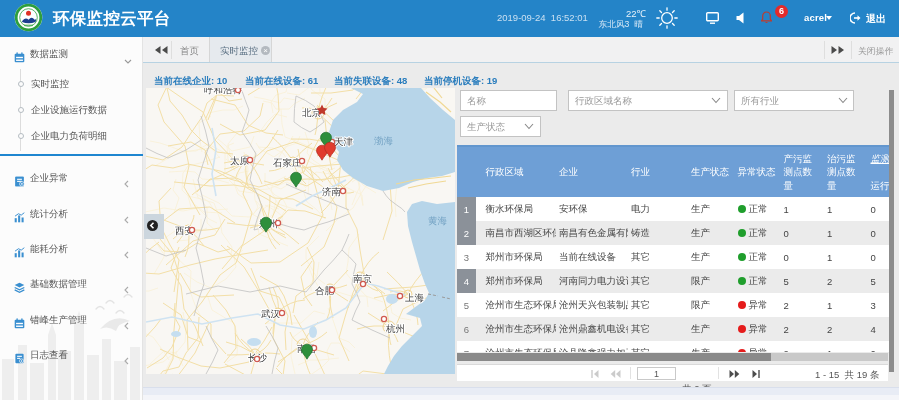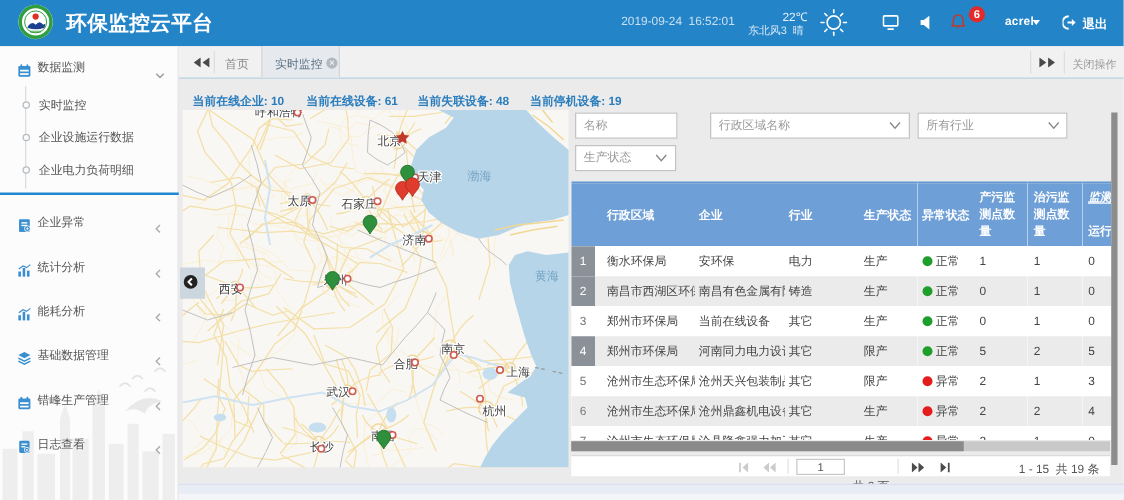--- a/index.html
+++ b/index.html
@@ -10,21 +10,21 @@
 #side{left:0;top:37px;width:143px;height:363px;background:#fcfcfc;border-right:1px solid #e3e3e3;}
 #tabs{left:143px;top:37px;width:756px;height:26px;background:#f1f1f2;border-bottom:1px solid #b7d2e2;}
 .t95{font-size:9.5px;}
 .mi{position:absolute;left:0;width:143px;color:#555;font-size:9.5px;}
 .chevL{position:absolute;left:124px;}
 .smi{position:absolute;left:31px;color:#555;font-size:9.5px;}
 .stat{top:75px;color:#2a7dbd;font-size:9.5px;position:absolute;font-weight:bold;}
 .inp{position:absolute;background:#fff;border:1px solid #c3c3c3;font-size:9.5px;color:#999;line-height:19px;padding-left:6px;}
 #tbl{position:absolute;left:457px;top:145px;width:432px;height:207px;overflow:hidden;background:#fff;}
 table{border-collapse:collapse;table-layout:fixed;width:453px;font-size:9.5px;}
-thead td{background:#6e9fd6;color:#fff;font-weight:bold;vertical-align:middle;}
+thead td{background:#6e9fd6;color:#fff;font-weight:normal;vertical-align:middle;}
 td{overflow:hidden;white-space:nowrap;padding:0;}
 tbody td{height:24px;color:#444;}
 tr.even td{background:#ebebeb;}
 td.num{text-align:center;color:#777;}
 .numsel{background:#8b9199 !important;color:#fff !important;}
 .dot{display:inline-block;width:8px;height:8px;border-radius:50%;margin-right:3px;vertical-align:-1px;}
 .gd{background:#1f9e2c;}.rd{background:#e51c1c;}
 .pc1{padding-left:9.5px !important;}.pc2{padding-left:3px !important;}.pc3{padding-left:3px !important;}
 .pc4{padding-left:3px !important;}.pc5{padding-left:3.5px !important;}.pc6{padding-left:3.5px !important;}
 .pc7{padding-left:5px !important;}.pc8{padding-left:4.5px !important;}
@@ -530,21 +530,21 @@
 <path transform="translate(184,62)" d="M0,7.2 C-1.6,3.8 -5.5,1 -5.5,-2.3 A5.5,5.5 0 1 1 5.5,-2.3 C5.5,1 1.6,3.8 0,7.2 Z" fill="#e03c2e" stroke="#b02c20" stroke-width="0.7"></path>
 <path transform="translate(120,137)" d="M0,7.2 C-1.6,3.8 -5.5,1 -5.5,-2.3 A5.5,5.5 0 1 1 5.5,-2.3 C5.5,1 1.6,3.8 0,7.2 Z" fill="#2e8f3c" stroke="#1e6f2c" stroke-width="0.7"></path>
 <path transform="translate(161,264)" d="M0,7.2 C-1.6,3.8 -5.5,1 -5.5,-2.3 A5.5,5.5 0 1 1 5.5,-2.3 C5.5,1 1.6,3.8 0,7.2 Z" fill="#2e8f3c" stroke="#1e6f2c" stroke-width="0.7"></path>
 </svg>
 <div class="abs" style="left:143.5px;top:213.5px;width:20px;height:25.5px;background:#ccd6de;"></div>
 <div class="abs" style="left:146.5px;top:219.5px;width:11px;height:11px;border-radius:50%;background:#222;"></div>
 <svg class="abs" style="left:149px;top:222px" width="6" height="7" viewBox="0 0 6 7">
       <path d="M4.5,0.8 L1.8,3.5 L4.5,6.2" stroke="#fff" stroke-width="1.6" fill="none"></path>
     </svg>
 
-<div class="inp" style="left:460px;top:90px;width:82px;height:21px;">名称</div>
+<div class="inp" style="left:460px;top:90px;width:97px;height:21px;">名称</div>
 <div class="inp" style="left:568px;top:90px;width:160px;height:21px;">行政区域名称</div>
 <svg class="abs" style="left:711px;top:97px" width="10" height="7" viewBox="0 0 10 7">
       <path d="M1,1 L5,5.5 L9,1" stroke="#888" stroke-width="1.1" fill="none"></path>
     </svg>
 <div class="inp" style="left:734px;top:90px;width:120px;height:21px;">所有行业</div>
 <svg class="abs" style="left:838px;top:97px" width="10" height="7" viewBox="0 0 10 7">
       <path d="M1,1 L5,5.5 L9,1" stroke="#888" stroke-width="1.1" fill="none"></path>
     </svg>
 <div class="inp" style="left:460px;top:116px;width:81px;height:21px;">生产状态</div>
 <svg class="abs" style="left:524px;top:123px" width="10" height="7" viewBox="0 0 10 7">

